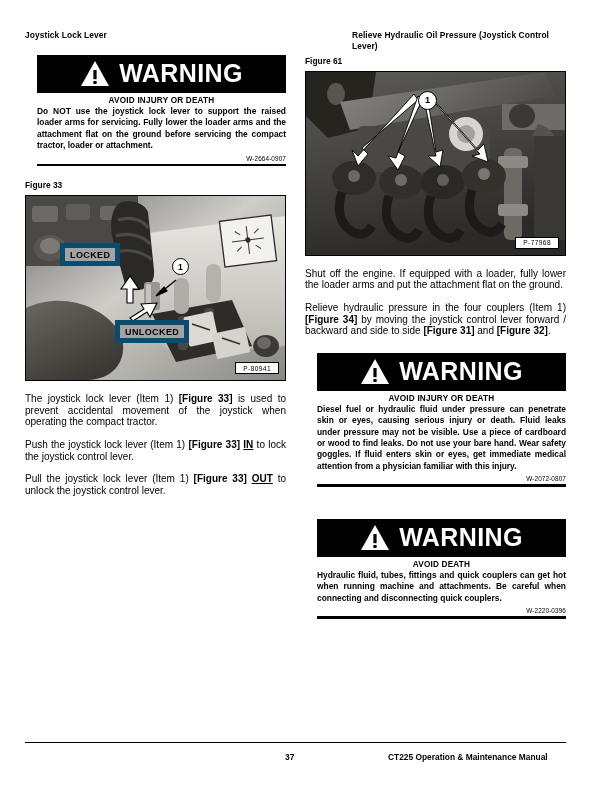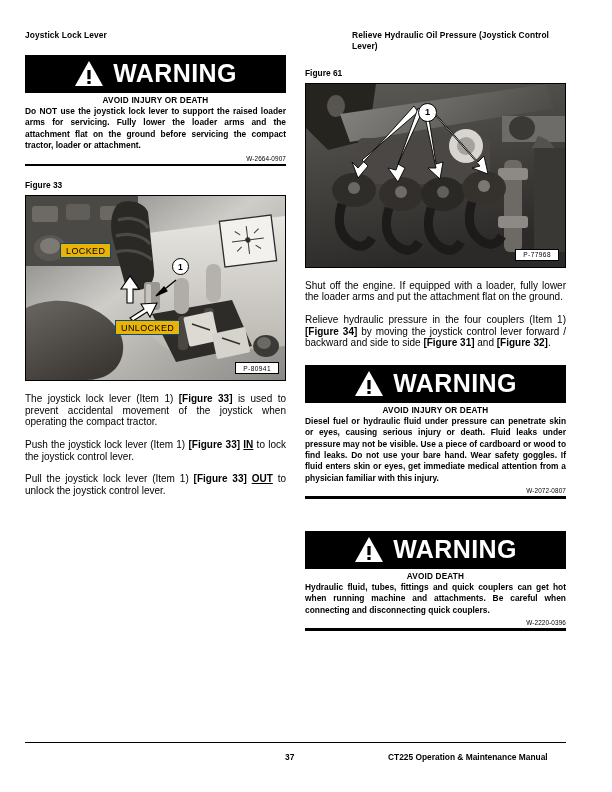--- a/index.html
+++ b/index.html
@@ -52,21 +52,21 @@
     font-size: 10px;
     line-height: 11.6px;
     text-align: justify;
     margin: 0 0 11px 0;
   }
   .body-p:last-child { margin-bottom: 0; }
   .b { font-weight: bold; }
   .u { text-decoration: underline; font-weight: bold; }
 
   
-  .warn { margin: 0 0 14px 0; }
+  .warn { margin: 0 0 14px 12px; }
   .warn-banner {
     background: #000000;
     height: 38px;
     display: flex;
     align-items: center;
     justify-content: center;
     gap: 9px;
   }
   .warn-tri { display: block; }
   .warn-word {
@@ -119,24 +119,24 @@
     border: 1px solid #000000;
     font-size: 6.6px;
     letter-spacing: .4px;
     padding: 1.5px 7px;
     right: 6px;
     bottom: 6px;
     font-family: "Liberation Sans", sans-serif;
   }
   .callout-box {
     position: absolute;
-    background: #eab308;
-    border: 1px solid #0c4a6e;
+    background: #a3a3a3;
+    border: 5px solid #0c4a6e;
     font-size: 9px;
-    font-weight: normal;
+    font-weight: bold;
     letter-spacing: .4px;
     padding: 1.5px 5px;
     white-space: nowrap;
   }
   .callout-num {
     position: absolute;
     width: 15px;
     height: 15px;
     border-radius: 50%;
     background: #ffffff;
@@ -289,21 +289,21 @@
     <p class="body-p">
       <span>Push the joystick lock lever (Item 1) </span><span class="b">[Figure 33]</span><span> </span><span class="u">IN</span><span> to lock the joystick control lever.</span>
     </p>
     <p class="body-p">
       <span>Pull the joystick lock lever (Item 1) </span><span class="b">[Figure 33]</span><span> </span><span class="u">OUT</span><span> to unlock the joystick control lever.</span>
     </p>
   </div>
 
   <div class="col col-right">
 
-    <div class="sub-title" style="margin-bottom:16px;padding-left:47px;">Relieve Hydraulic Oil Pressure (Joystick Control Lever)</div>
+    <div class="sub-title" style="margin-bottom:4px;padding-left:47px;">Relieve Hydraulic Oil Pressure (Joystick Control Lever)</div>
 
     <div class="figure">
       <div class="fig-label">Figure 61</div>
       <div class="photo photo-34">
         <svg class="svg-layer" viewBox="0 0 259 183" preserveAspectRatio="none">
           <defs>
             <linearGradient id="p34bg" x1="0" y1="0" x2="0.3" y2="1">
               <stop offset="0%" stop-color="#5d5b58"></stop>
               <stop offset="55%" stop-color="#43413e"></stop>
               <stop offset="100%" stop-color="#2c2a28"></stop>

